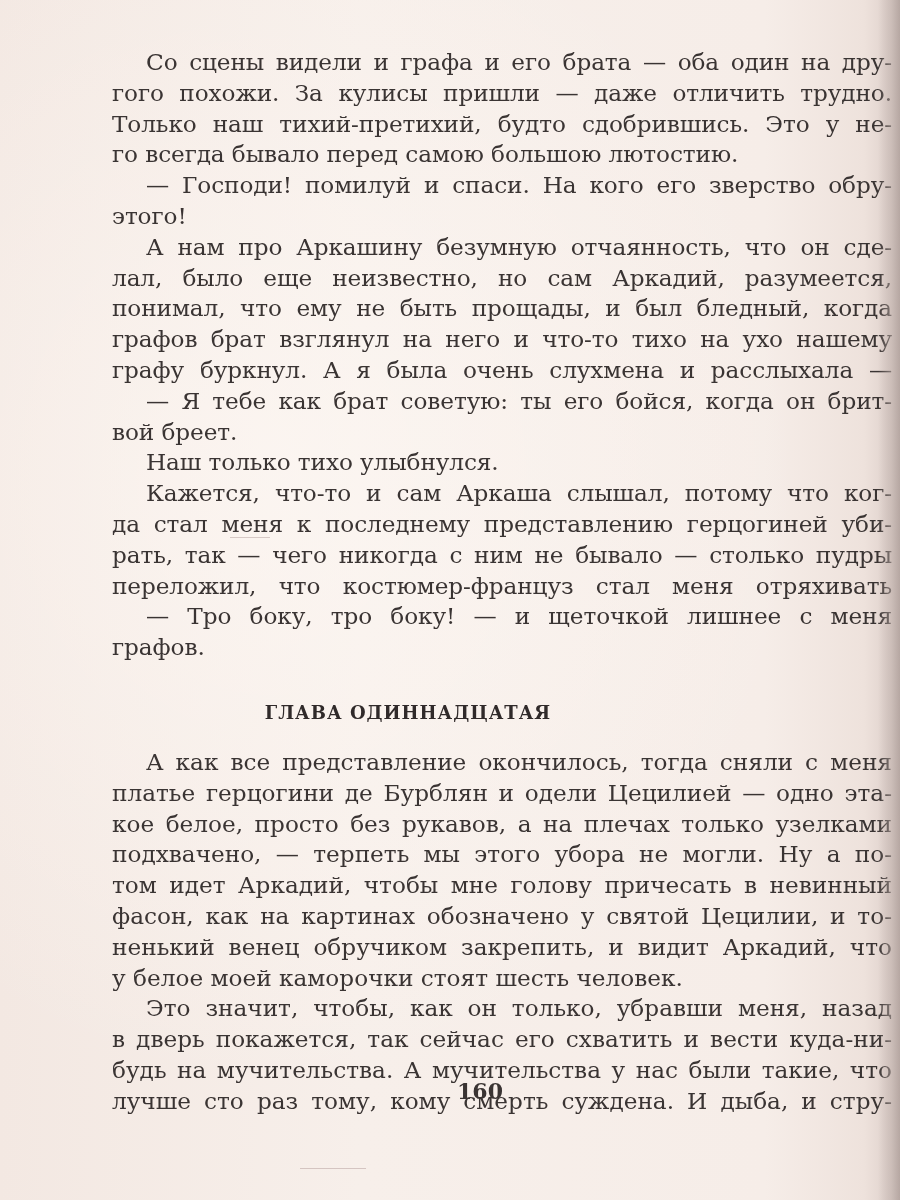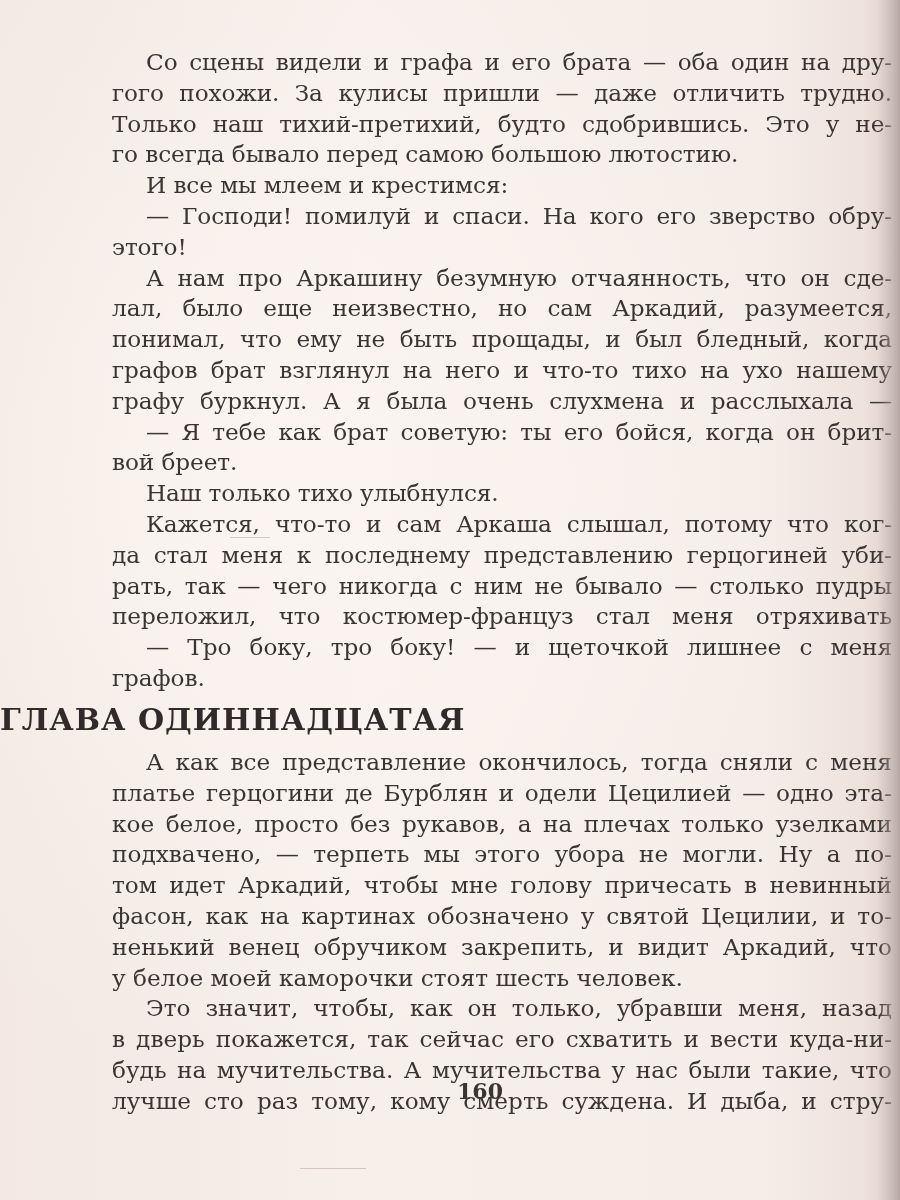--- a/index.html
+++ b/index.html
@@ -51,23 +51,24 @@
     }
     .line.indent {
       padding-left: 34px;
       width: 746px;
     }
     .chapter-heading {
       position: absolute;
       left: 0;
       top: 702px;
       width: 816px;
+      text-align: center;
       font-family: "DejaVu Serif", "Liberation Serif", serif;
       font-weight: bold;
-      font-size: 30px;
+      font-size: 18px;
       letter-spacing: 1px;
       color: #302a2a;
     }
     .text-block-2 {
       position: absolute;
       left: 112px;
       top: 747px;
       width: 790px;
       font-size: 23.2px;
       line-height: 30.8px;
@@ -92,21 +93,20 @@
 </head>
 <body>
 
 <div class="page">
 
   <div class="text-block">
     <span class="line indent">Со сцены видели и графа и его брата — оба один на дру-</span>
     <span class="line">гого похожи. За кулисы пришли — даже отличить трудно.</span>
     <span class="line">Только наш тихий-претихий, будто сдобрившись. Это у не-</span>
     <span class="line last">го всегда бывало перед самою большою лютостию.</span>
-    <span class="line indent last">И все мы млеем и крестимся:</span>
     <span class="line indent">— Господи! помилуй и спаси. На кого его зверство обру-</span>
     <span class="line last">этого!</span>
     <span class="line indent">А нам про Аркашину безумную отчаянность, что он сде-</span>
     <span class="line">лал, было еще неизвестно, но сам Аркадий, разумеется,</span>
     <span class="line">понимал, что ему не быть прощады, и был бледный, когда</span>
     <span class="line">графов брат взглянул на него и что-то тихо на ухо нашему</span>
     <span class="line">графу буркнул. А я была очень слухмена и расслыхала —</span>
     <span class="line indent">— Я тебе как брат советую: ты его бойся, когда он брит-</span>
     <span class="line last">вой бреет.</span>
     <span class="line indent last">Наш только тихо улыбнулся.</span>

